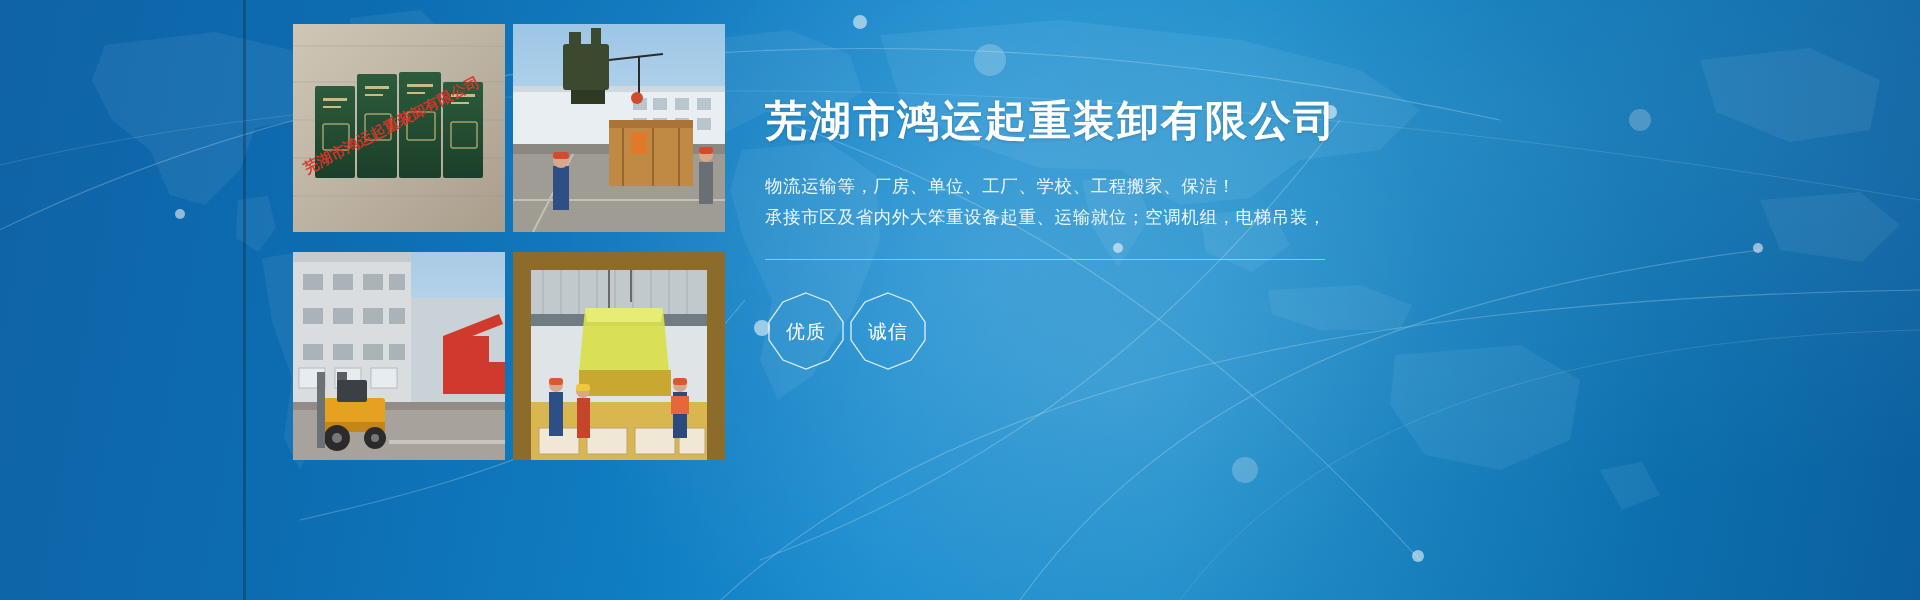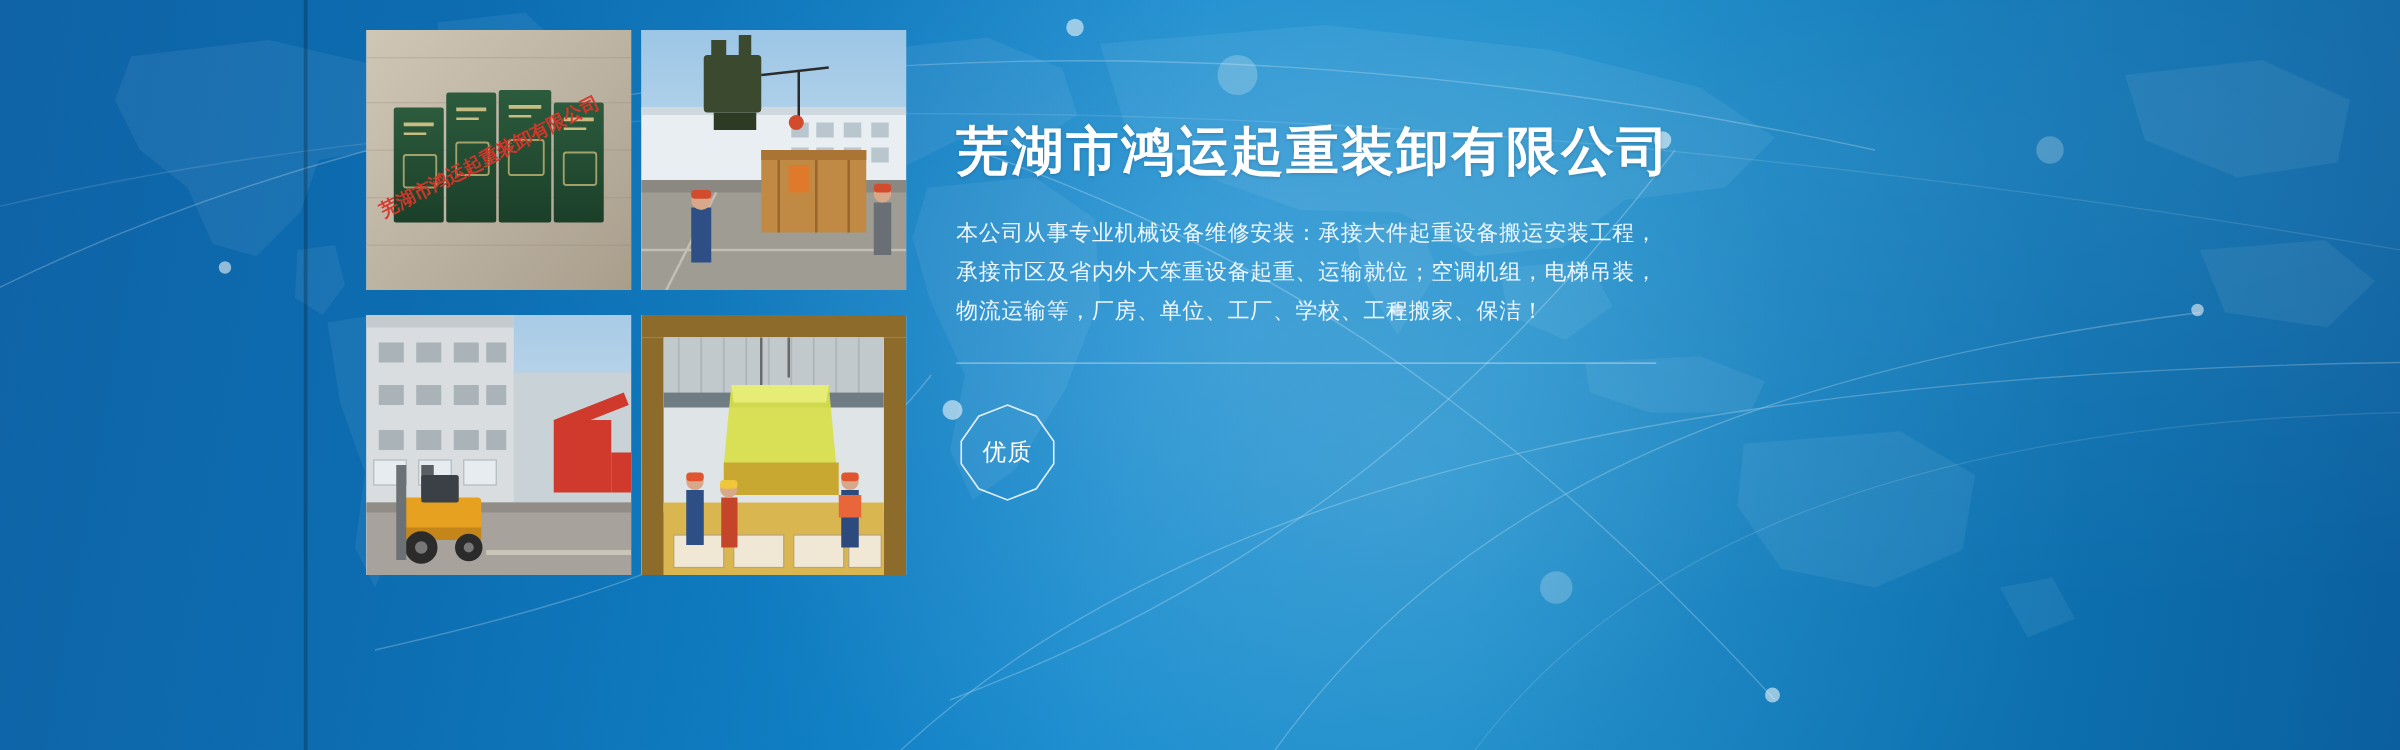--- a/index.html
+++ b/index.html
@@ -327,34 +327,39 @@
         </g>
       </svg>
     </div>
   </div>
 
   <div class="content">
 
     <h1 class="title">芜湖市鸿运起重装卸有限公司</h1>
 
     <div class="desc">
-      <div class="desc-line">本公司从事专业机械设备维修安装：承接大件起重设备搬运安装工程，</div>
+      <div class="desc-line">物流运输等，厂房、单位、工厂、学校、工程搬家、保洁！</div>
       <div class="desc-line">承接市区及省内外大笨重设备起重、运输就位；空调机组，电梯吊装，</div>
-      <div class="desc-line">物流运输等，厂房、单位、工厂、学校、工程搬家、保洁！</div>
     </div>
 
     <div class="divider"></div>
 
     <div class="badges">
 
       <div class="badge">
         <svg viewBox="0 0 82 82">
           <polygon points="41,3 64,12 78,32 78,50 64,70 41,79 18,70 4,50 4,32 18,12" fill="none" stroke="#ffffff" stroke-opacity=".85" stroke-width="1.3"></polygon>
         </svg>
         <span>优质</span>
       </div>
 
 
+      <div class="badge">
+        <svg viewBox="0 0 82 82">
+          <polygon points="41,3 64,12 78,32 78,50 64,70 41,79 18,70 4,50 4,32 18,12" fill="none" stroke="#ffffff" stroke-opacity=".85" stroke-width="1.3"></polygon>
+        </svg>
+        <span>诚信</span>
+      </div>
 
 
     </div>
   </div>
 </div>
 
 </body></html>

